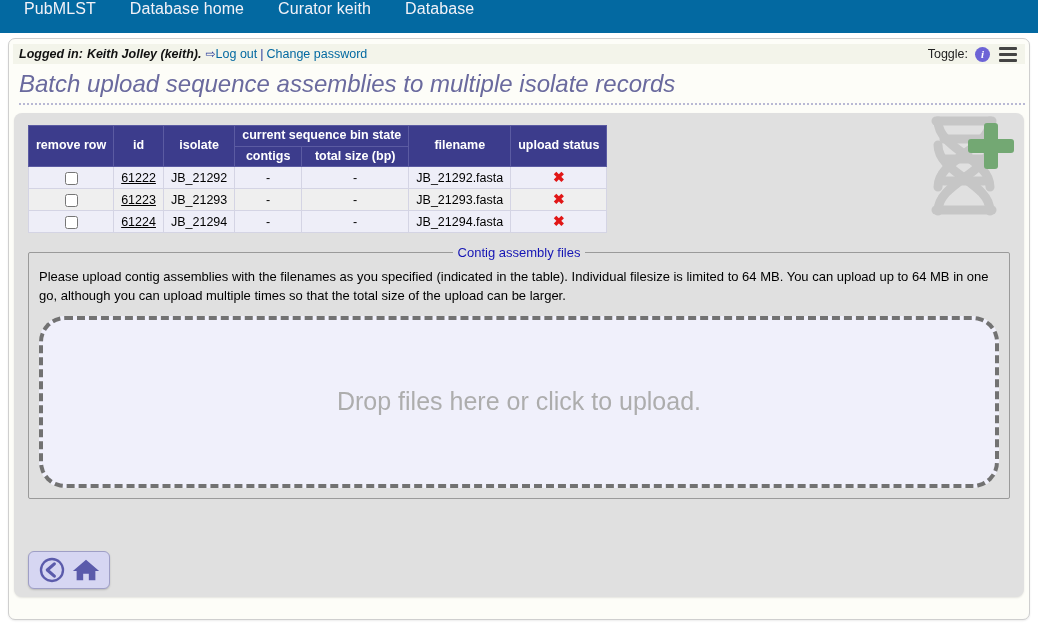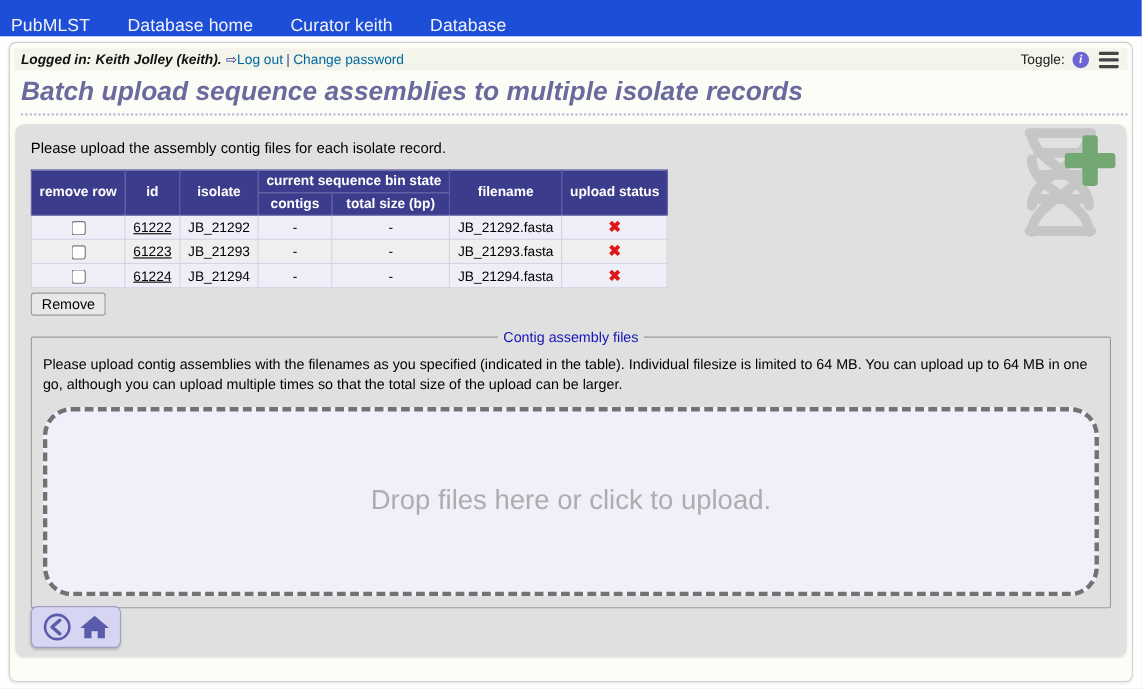--- a/index.html
+++ b/index.html
@@ -12,24 +12,24 @@
     background: #ffffff;
     font-family: "Liberation Sans", sans-serif;
     font-size: 13px;
     color: #000000;
     overflow: hidden;
   }
 
   
   .navbar {
     height: 33px;
-    background: #1d4ed8;
+    background: #0369a1;
     display: flex;
-    align-items: flex-end;
-    padding-left: 10px;
+    align-items: flex-start;
+    padding-left: 24px;
     box-sizing: border-box;
   }
   .navbar a {
     color: #f2f2f8;
     text-decoration: none;
     font-size: 16px;
     margin-right: 34px;
     letter-spacing: .1px;
     white-space: nowrap;
   }
@@ -116,21 +116,21 @@
   .hamburger span {
     display: block;
     height: 3px;
     background: #444;
     border-radius: 1px;
   }
 
   
   .page-title {
     font-size: 24px;
-    font-weight: bold;
+    font-weight: normal;
     font-style: italic;
     color: #6a6a9e;
     margin: 6px 0 0 10px;
     padding-bottom: 5px;
     border-bottom: 2px dotted #b9b9d4;
     margin-right: 4px;
   }
 
   
   .content-panel {
@@ -310,21 +310,20 @@
         <line x1="30" y1="48" x2="66" y2="48"></line>
         <line x1="28" y1="70" x2="68" y2="70"></line>
         <line x1="20" y1="99" x2="76" y2="99"></line>
       </g>
       <g fill="#6aa46a">
         <rect x="68" y="12" width="14" height="46" rx="3"></rect>
         <rect x="52" y="28" width="46" height="14" rx="3"></rect>
       </g>
     </svg>
 
-    <div class="intro-text">Please upload the assembly contig files for each isolate record.</div>
 
     <table class="seqtable">
       <thead>
         <tr>
           <th rowspan="2">remove row</th>
           <th rowspan="2">id</th>
           <th rowspan="2">isolate</th>
           <th colspan="2">current sequence bin state</th>
           <th rowspan="2">filename</th>
           <th rowspan="2">upload status</th>
@@ -370,23 +369,20 @@
           <td>-</td>
           <td>-</td>
           <td class="col-filename">JB_21294.fasta</td>
           <td>
             <span class="xmark">✖</span>
           </td>
         </tr>
       </tbody>
     </table>
 
-    <div>
-      <button class="remove-btn">Remove</button>
-    </div>
 
 
     <fieldset class="contig-fieldset">
       <legend>Contig assembly files</legend>
       <div class="fieldset-desc">Please upload contig assemblies with the filenames as you specified (indicated in the table). Individual filesize is limited to 64 MB. You can upload up to 64 MB in one go, although you can upload multiple times so that the total size of the upload can be larger.</div>
 
       <div class="dropzone">
         <span class="dropzone-text">Drop files here or click to upload.</span>
       </div>
     </fieldset>

